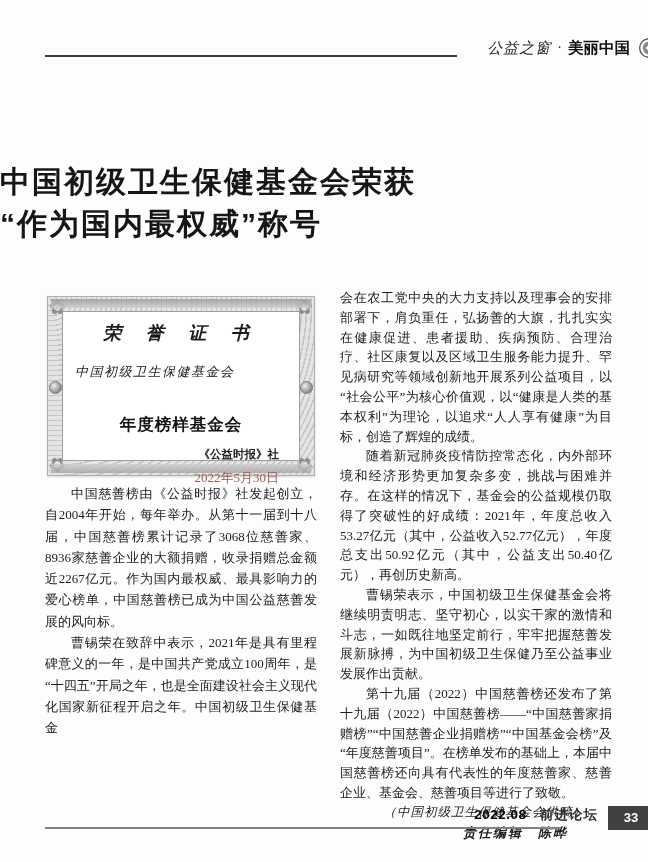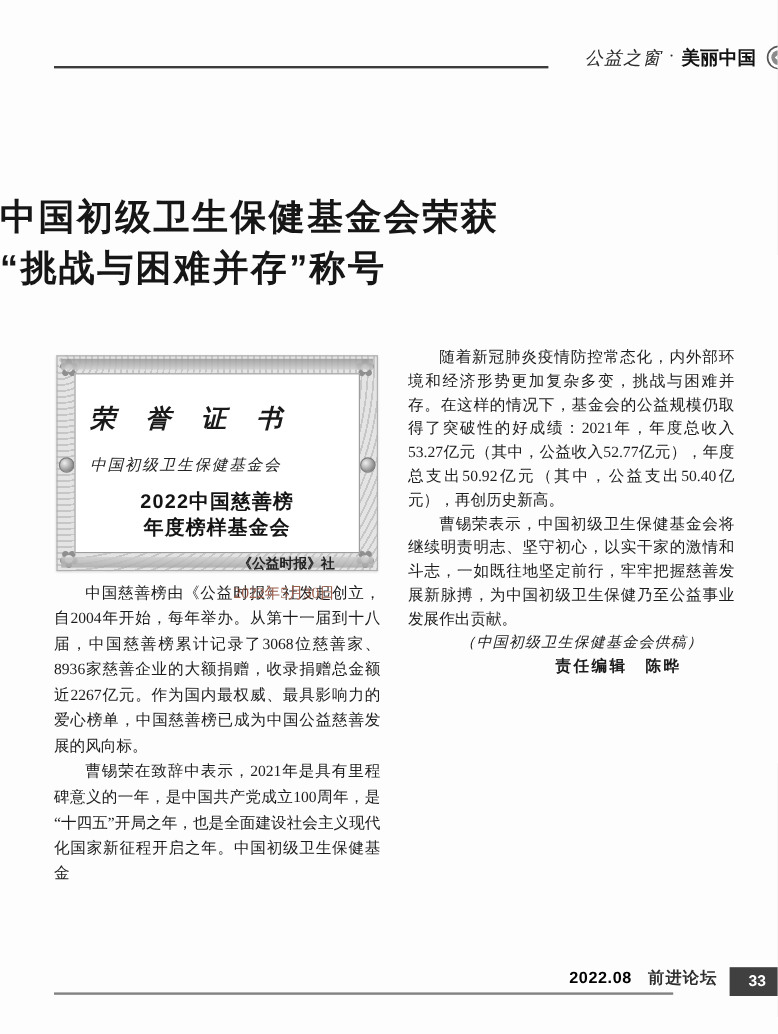--- a/index.html
+++ b/index.html
@@ -45,31 +45,31 @@
     background:#fff;border:1px solid #9e9e9e;padding:7px 12px 0 12px;box-sizing:border-box;
   }
   .cert-ornament{position:absolute;font-size:20px;color:#8f8f8f;line-height:1;}
   .cert-ornament.tl{top:1px;left:2px;}
   .cert-ornament.tr{top:1px;right:2px;transform:scaleX(-1);}
   .cert-ornament.bl{bottom:1px;left:2px;transform:scaleY(-1);}
   .cert-ornament.br{bottom:1px;right:2px;transform:scale(-1,-1);}
   .cert-medal{position:absolute;top:50%;width:11px;height:11px;margin-top:-5px;border-radius:50%;
     background:radial-gradient(circle at 35% 35%,#efefef,#8d8d8d 70%);border:1px solid #7c7c7c;}
   .cert-medal.left{left:2px;} .cert-medal.right{right:2px;}
-  .cert-heading{font-size:21px;font-weight:bold;letter-spacing:10px;
-    font-style:italic;color:#1a1a1a;margin-top:20px;}
+  .cert-heading{font-size:18px;font-weight:bold;letter-spacing:10px;text-align:center;
+    font-style:italic;color:#1a1a1a;margin-top:4px;}
   .cert-recipient{font-size:13px;font-style:italic;color:#222;margin-top:17px;letter-spacing:1.5px;}
   .cert-award{font-family:"Liberation Sans","DejaVu Sans",sans-serif;font-weight:bold;
     font-size:16.5px;line-height:22px;text-align:center;margin-top:8px;color:#141414;letter-spacing:1px;}
   .cert-issuer-block{margin-top:9px;text-align:right;padding-right:8px;}
   .cert-issuer{font-weight:bold;font-size:11.5px;color:#222;}
   .cert-date{font-size:13px;color:#9c5f4d;margin-top:2px;}
   
   .byline{margin-top:2px;text-align:right;padding-right:26px;font-style:italic;font-size:12.5px;letter-spacing:1px;text-indent:0;}
-  .editor-line{margin-top:24px;text-align:right;padding-right:44px;font-weight:bold;
+  .editor-line{margin-top:24px;text-align:right;padding-right:44px;font-style:italic;font-weight:bold;
     font-size:13px;letter-spacing:2px;text-indent:0;}
   
   .footer-rule{position:absolute;left:45px;top:827px;width:516px;height:2px;background:#828282;}
   .footer-meta{position:absolute;top:806px;right:94px;font-size:13.5px;white-space:nowrap;}
   .footer-issue{font-family:"Liberation Sans","DejaVu Sans",sans-serif;color:#000000;font-weight:bold;letter-spacing:.5px;margin-top:32px;}
   .footer-journal{font-weight:bold;color:#2f2f2f;margin-left:10px;letter-spacing:1px;}
   .page-box{position:absolute;top:806px;right:38px;width:46px;height:24px;background:#404040;
     color:#fff;font-family:"Liberation Sans","DejaVu Sans",sans-serif;font-weight:bold;
     font-size:13px;text-align:center;line-height:24px;}
 </style>
@@ -87,57 +87,59 @@
       <svg viewBox="0 0 24 24" width="22" height="22">
         <circle cx="12" cy="12" r="10.2" fill="none" stroke="#555" stroke-width="1.5"></circle>
         <circle cx="12" cy="12" r="6.8" fill="#8a8a8a"></circle>
         <path d="M13.6 8.6 L9.8 12 L13.6 15.4" stroke="#fff" stroke-width="2" fill="none" stroke-linecap="round"></path>
       </svg>
     </span>
   </div>
 
   <h1 class="title">
     <span>中国初级卫生保健基金会荣获</span><br>
-    <span>“挑战与困难并存”称号</span>
+    <span>“作为国内最权威”称号</span>
   </h1>
 
   <div class="columns">
 
     <div class="col col-left">
 
       <div class="certificate">
         <span class="cert-ornament tl">✿</span>
         <span class="cert-ornament tr">✿</span>
         <span class="cert-ornament bl">✿</span>
         <span class="cert-ornament br">✿</span>
         <span class="cert-medal left"></span>
         <span class="cert-medal right"></span>
         <div class="cert-topshade"></div>
         <div class="cert-botshade"></div>
         <div class="cert-inner">
           <div class="cert-heading">荣 誉 证 书</div>
           <div class="cert-recipient">中国初级卫生保健基金会</div>
           <div class="cert-award">
-            <span>2022中国慈善榜</span><br>
+            <br>
             <span>年度榜样基金会</span>
           </div>
           <div class="cert-issuer-block">
             <div class="cert-issuer">《公益时报》社</div>
             <div class="cert-date">2022年5月30日</div>
           </div>
         </div>
       </div>
 
       <p>中国慈善榜由《公益时报》社发起创立，自2004年开始，每年举办。从第十一届到十八届，中国慈善榜累计记录了3068位慈善家、8936家慈善企业的大额捐赠，收录捐赠总金额近2267亿元。作为国内最权威、最具影响力的爱心榜单，中国慈善榜已成为中国公益慈善发展的风向标。</p>
       <p>曹锡荣在致辞中表示，2021年是具有里程碑意义的一年，是中国共产党成立100周年，是“十四五”开局之年，也是全面建设社会主义现代化国家新征程开启之年。中国初级卫生保健基金</p>
     </div>
 
     <div class="col col-right">
+      <p class="cont">会在农工党中央的大力支持以及理事会的安排部署下，肩负重任，弘扬善的大旗，扎扎实实在健康促进、患者援助、疾病预防、合理治疗、社区康复以及区域卫生服务能力提升、罕见病研究等领域创新地开展系列公益项目，以“社会公平”为核心价值观，以“健康是人类的基本权利”为理论，以追求“人人享有健康”为目标，创造了辉煌的成绩。</p>
       <p>随着新冠肺炎疫情防控常态化，内外部环境和经济形势更加复杂多变，挑战与困难并存。在这样的情况下，基金会的公益规模仍取得了突破性的好成绩：2021年，年度总收入53.27亿元（其中，公益收入52.77亿元），年度总支出50.92亿元（其中，公益支出50.40亿元），再创历史新高。</p>
       <p>曹锡荣表示，中国初级卫生保健基金会将继续明责明志、坚守初心，以实干家的激情和斗志，一如既往地坚定前行，牢牢把握慈善发展新脉搏，为中国初级卫生保健乃至公益事业发展作出贡献。</p>
+      <p>第十九届（2022）中国慈善榜还发布了第十九届（2022）中国慈善榜——“中国慈善家捐赠榜”“中国慈善企业捐赠榜”“中国基金会榜”及“年度慈善项目”。在榜单发布的基础上，本届中国慈善榜还向具有代表性的年度慈善家、慈善企业、基金会、慈善项目等进行了致敬。</p>
       <p class="byline">（中国初级卫生保健基金会供稿）</p>
       <p class="editor-line">责任编辑　陈晔</p>
     </div>
 
   </div>
 
   <div class="footer-rule"></div>
   <div class="footer-meta">
     <span class="footer-issue">2022.08</span>
     <span class="footer-journal">前进论坛</span>

